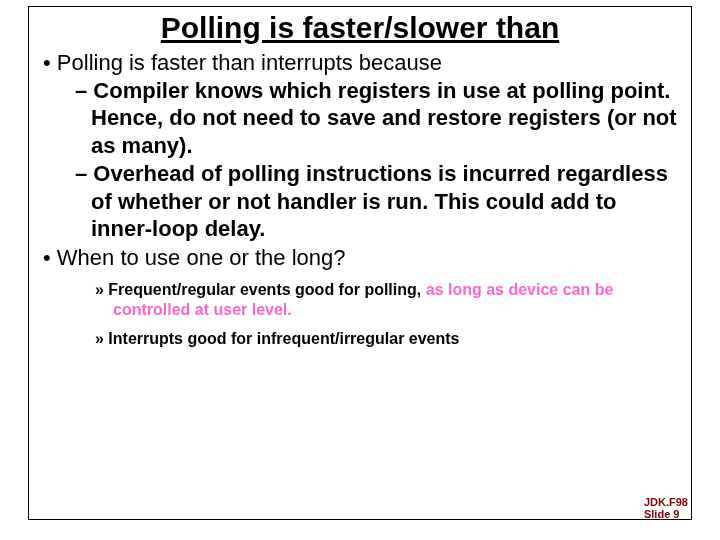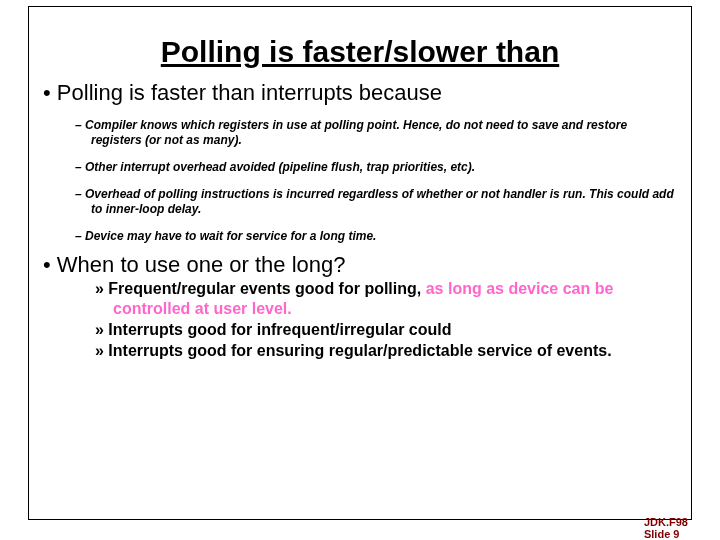--- a/index.html
+++ b/index.html
@@ -20,86 +20,81 @@
     border: 1px solid #000;
   }
   .title {
     text-align: center;
     font-weight: bold;
     font-size: 30px;
     line-height: 1.15;
     padding: 4px 8px 2px 8px;
     text-decoration: underline;
     color: #000;
-    margin-top: 24px;
   }
   .content {
     padding: 0 14px 0 14px;
   }
   .bullet-main {
     font-size: 22px;
     color: #000;
-    margin-top: 8px;
+    margin-top: 2px;
     padding-left: 20px;
     text-indent: -20px;
   }
   .bullet-main::before { content: "\2022  "; }
   .bullet-sub {
-    font-size: 12px;
+    font-size: 22px;
     font-weight: bold;
     color: #000;
     padding-left: 48px;
     text-indent: -16px;
     line-height: 1.25;
-    margin-top: 12px;
-    font-style: italic;
+    margin-top: 1px;
   }
   .bullet-sub::before { content: "\2013  "; }
   .bullet-sub2 {
     font-size: 16px;
     font-weight: bold;
     color: #000;
     padding-left: 70px;
     text-indent: -18px;
     line-height: 1.25;
-    margin-top: 1px;
+    margin-top: 9px;
   }
   .bullet-sub2::before { content: "\00bb  "; }
   .pink { color: #ff66cc; }
   .footer {
     position: absolute;
     right: 32px;
-    bottom: 0;
+    bottom: 20px;
     font-size: 11px;
     font-weight: bold;
     color: #800000;
     text-align: left;
     line-height: 1.1;
     font-family: Arial, sans-serif;
   }
 </style>
 </head>
 <body>
 
 <div class="slide">
   <div class="title">
     <span>Polling is faster/slower than</span><br>
   </div>
   <div class="content">
 
     <div class="bullet-main"><span>Polling is faster than interrupts because</span></div>
     <div class="bullet-sub"><span>Compiler knows which registers in use at polling point.  Hence, do not need to save and restore registers (or not as many).</span></div>
-    <div class="bullet-sub"><span>Other interrupt overhead avoided (pipeline flush, trap priorities, etc).</span></div>
 
     <div class="bullet-sub"><span>Overhead of polling instructions is incurred regardless of whether or not handler is run.  This could add to inner-loop delay.</span></div>
-    <div class="bullet-sub"><span>Device may have to wait for service for a long time.</span></div>
 
     <div class="bullet-main"><span>When to use one or the long?</span></div>
     <div class="bullet-sub2"><span>Frequent/regular events good for polling,</span><span class="pink"> as long as device can be controlled at user level.</span></div>
-    <div class="bullet-sub2"><span>Interrupts good for infrequent/irregular could</span></div>
-    <div class="bullet-sub2"><span>Interrupts good for ensuring regular/predictable service of events.</span></div>
+    <div class="bullet-sub2"><span>Interrupts good for infrequent/irregular events</span></div>
   </div>
 </div>
 
 <div class="footer">
   <div>JDK.F98</div>
   <div>Slide 9</div>
 </div>
 
 </body></html>

